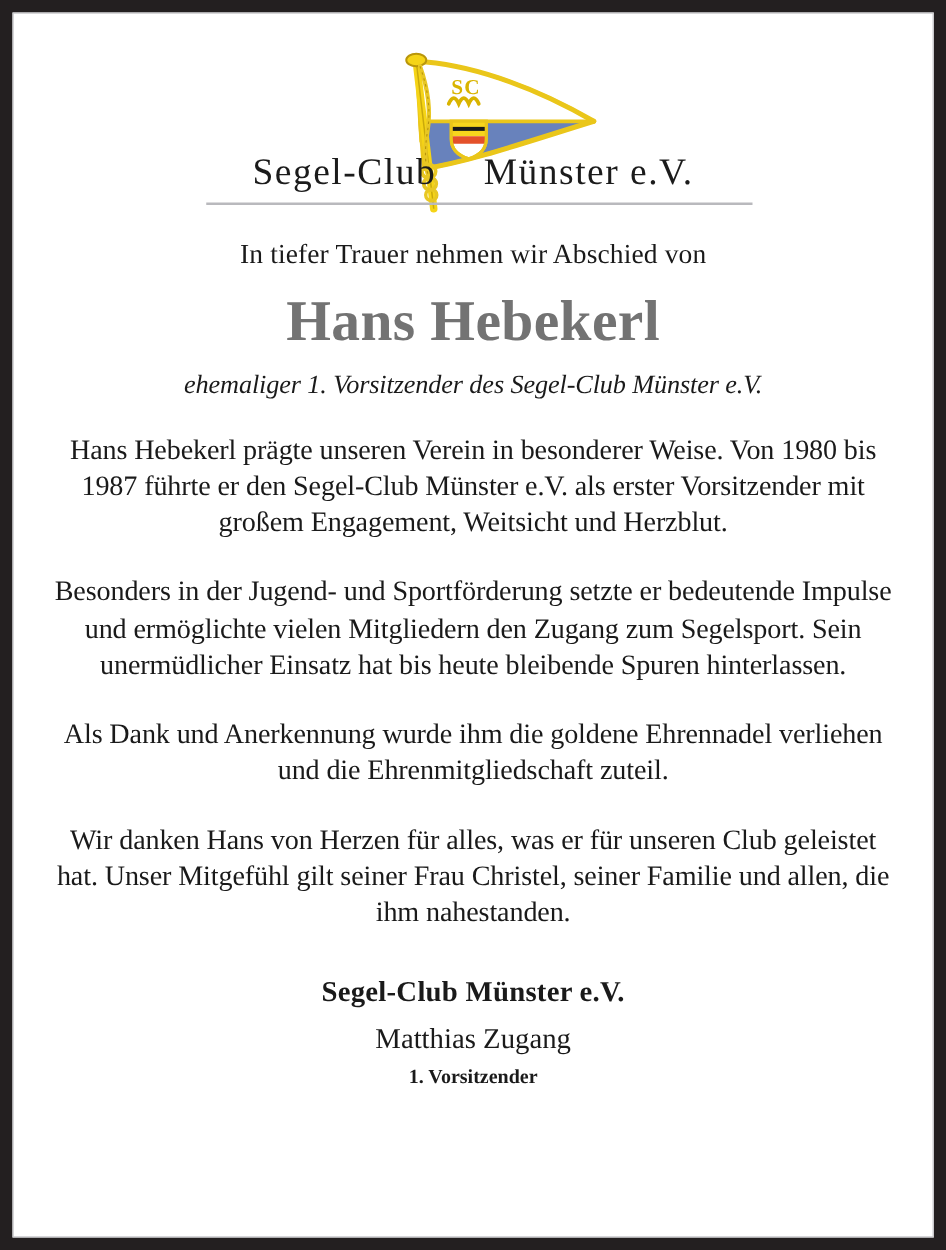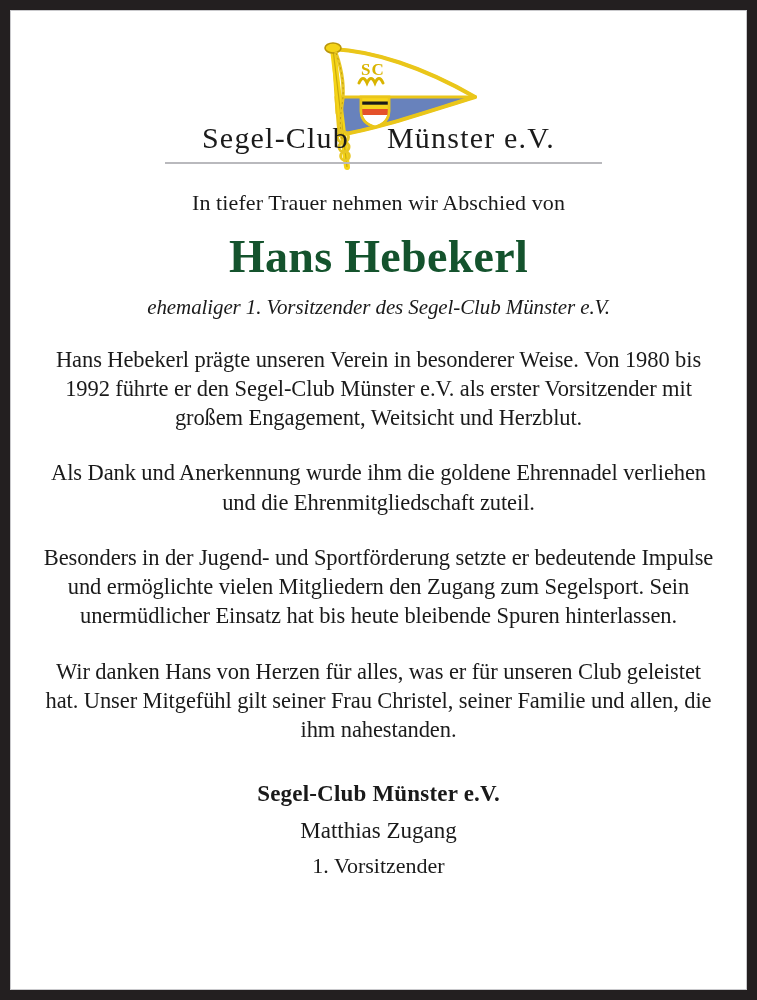--- a/index.html
+++ b/index.html
@@ -97,21 +97,21 @@
     margin-top: 28px;
     letter-spacing: 0.1px;
   }
 
   .deceased-name {
     font-size: 46px;
     font-weight: 700;
     line-height: 1.15;
     margin-top: 14px;
     letter-spacing: 0.3px;
-    color: #14532d;
+    color: #737373;
   }
 
   .role-line {
     font-size: 21px;
     font-style: italic;
     line-height: 1.2;
     margin-top: 12px;
     letter-spacing: -0.1px;
   }
 
@@ -133,23 +133,24 @@
     font-weight: 700;
     line-height: 1.25;
     letter-spacing: 0.2px;
   }
   .sign-person {
     font-size: 23px;
     line-height: 1.3;
     margin-top: 7px;
   }
   .sign-title {
-    font-size: 22px;
+    font-size: 16px;
     line-height: 1.3;
     margin-top: 6px;
+    font-weight: bold;
   }
 </style>
 </head>
 <body>
 
 <div class="notice-frame">
   <div class="notice-page">
 
     <div class="header-block">
       <div class="logo-row">
@@ -198,23 +199,23 @@
     </div>
 
     <div class="body-block">
 
       <div class="lead-line">In tiefer Trauer nehmen wir Abschied von</div>
 
       <div class="deceased-name">Hans Hebekerl</div>
 
       <div class="role-line">ehemaliger 1. Vorsitzender des Segel-Club Münster e.V.</div>
 
-      <p class="para">Hans Hebekerl prägte unseren Verein in besonderer Weise. Von 1980 bis 1992 führte er den Segel-Club Münster e.V. als erster Vorsitzender mit großem Engagement, Weitsicht und Herzblut.</p>
+      <p class="para">Hans Hebekerl prägte unseren Verein in besonderer Weise. Von 1980 bis 1987 führte er den Segel-Club Münster e.V. als erster Vorsitzender mit großem Engagement, Weitsicht und Herzblut.</p>
+      <p class="para">Besonders in der Jugend- und Sportförderung setzte er bedeutende Impulse und ermöglichte vielen Mitgliedern den Zugang zum Segelsport. Sein unermüdlicher Einsatz hat bis heute bleibende Spuren hinterlassen.</p>
       <p class="para">Als Dank und Anerkennung wurde ihm die goldene Ehrennadel verliehen und die Ehrenmitgliedschaft zuteil.</p>
-      <p class="para">Besonders in der Jugend- und Sportförderung setzte er bedeutende Impulse und ermöglichte vielen Mitgliedern den Zugang zum Segelsport. Sein unermüdlicher Einsatz hat bis heute bleibende Spuren hinterlassen.</p>
       <p class="para">Wir danken Hans von Herzen für alles, was er für unseren Club geleistet hat. Unser Mitgefühl gilt seiner Frau Christel, seiner Familie und allen, die ihm nahestanden.</p>
 
       <div class="signature-block">
         <div class="sign-org">Segel-Club Münster e.V.</div>
         <div class="sign-person">Matthias Zugang</div>
         <div class="sign-title">1. Vorsitzender</div>
       </div>
 
     </div>
 

